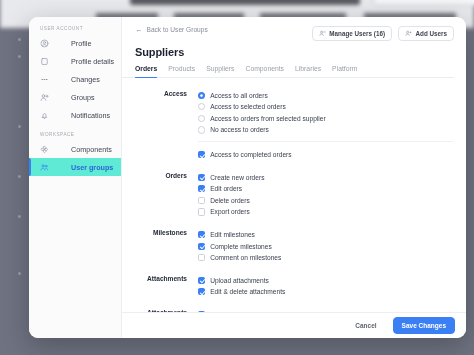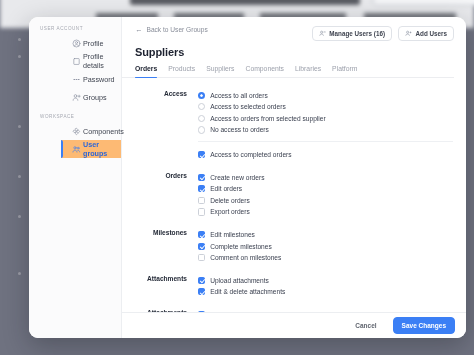--- a/index.html
+++ b/index.html
@@ -70,31 +70,30 @@
   }
   .side-section {
     color: #a6a9b2;
     font-size: 4.6px;
     letter-spacing: .55px;
     padding: 0 0 3px 11px;
     text-transform: uppercase;
   }
   .side-section.second { padding-top: 8px; }
   .side-item {
-    display: flex; align-items: center; gap: 2px;
+    display: flex; align-items: center; gap: 22px;
     height: 18px;
     padding-left: 11px;
     color: #3f4450;
     font-size: 7.2px;
     position: relative;
     cursor: pointer;
-    margin-left: 32px;
   }
   .side-item.active {
-    background: #fdba74;
+    background: #5eead4;
     color: #2f66d6;
     font-weight: bold;
   }
   .side-item.active::before {
     content: ""; position: absolute; left: 0; top: 0; bottom: 0;
     width: 1.8px; background: #3b7ff5; border-radius: 0 2px 2px 0;
   }
   .side-ico { width: 9px; height: 9px; flex: 0 0 9px; color: #8b90a0; }
   .side-item.active .side-ico { color: #3b7ff5; }
   .side-ico svg { display: block; width: 100%; height: 100%; }
@@ -246,31 +245,40 @@
           </svg>
         </span>
         <span>Profile details</span>
       </div>
       <div class="side-item">
         <span class="side-ico">
           <svg viewBox="0 0 16 16" fill="none" stroke="currentColor" stroke-width="1.15" stroke-linecap="round" stroke-linejoin="round">
             <path d="M3.4 8h1.4M7.3 8h1.4M11.2 8h1.4" stroke-width="1.7" stroke-linecap="round"></path>
           </svg>
         </span>
-        <span>Password</span>
+        <span>Changes</span>
       </div>
       <div class="side-item">
         <span class="side-ico">
           <svg viewBox="0 0 16 16" fill="none" stroke="currentColor" stroke-width="1.15" stroke-linecap="round" stroke-linejoin="round">
             <circle cx="6.2" cy="5.3" r="2.4"></circle>
             <path d="M2 13c0-2.4 1.9-3.9 4.2-3.9S10.4 10.6 10.4 13"></path>
             <path d="M12.7 3.9v3.6M11 5.7h3.5"></path>
           </svg>
         </span>
         <span>Groups</span>
+      </div>
+      <div class="side-item">
+        <span class="side-ico">
+          <svg viewBox="0 0 16 16" fill="none" stroke="currentColor" stroke-width="1.15" stroke-linecap="round" stroke-linejoin="round">
+            <path d="M4.2 11.3h7.6c-1-.9-1.2-1.7-1.2-3.1 0-2-1-3.6-2.6-3.6S5.4 6.2 5.4 8.2c0 1.4-.2 2.2-1.2 3.1z"></path>
+            <path d="M6.9 12.6c.2.6.6.9 1.1.9s.9-.3 1.1-.9"></path>
+          </svg>
+        </span>
+        <span>Notifications</span>
       </div>
       <div class="side-section second">WORKSPACE</div>
       <div class="side-item">
         <span class="side-ico">
           <svg viewBox="0 0 16 16" fill="none" stroke="currentColor" stroke-width="1.15" stroke-linecap="round" stroke-linejoin="round">
             <path d="M8 2.3l2.4 2.4L8 7.1 5.6 4.7zM8 8.9l2.4 2.4L8 13.7l-2.4-2.4zM11.3 5.6l2.4 2.4-2.4 2.4L8.9 8zM4.7 5.6L7.1 8l-2.4 2.4L2.3 8z"></path>
           </svg>
         </span>
         <span>Components</span>
       </div>

